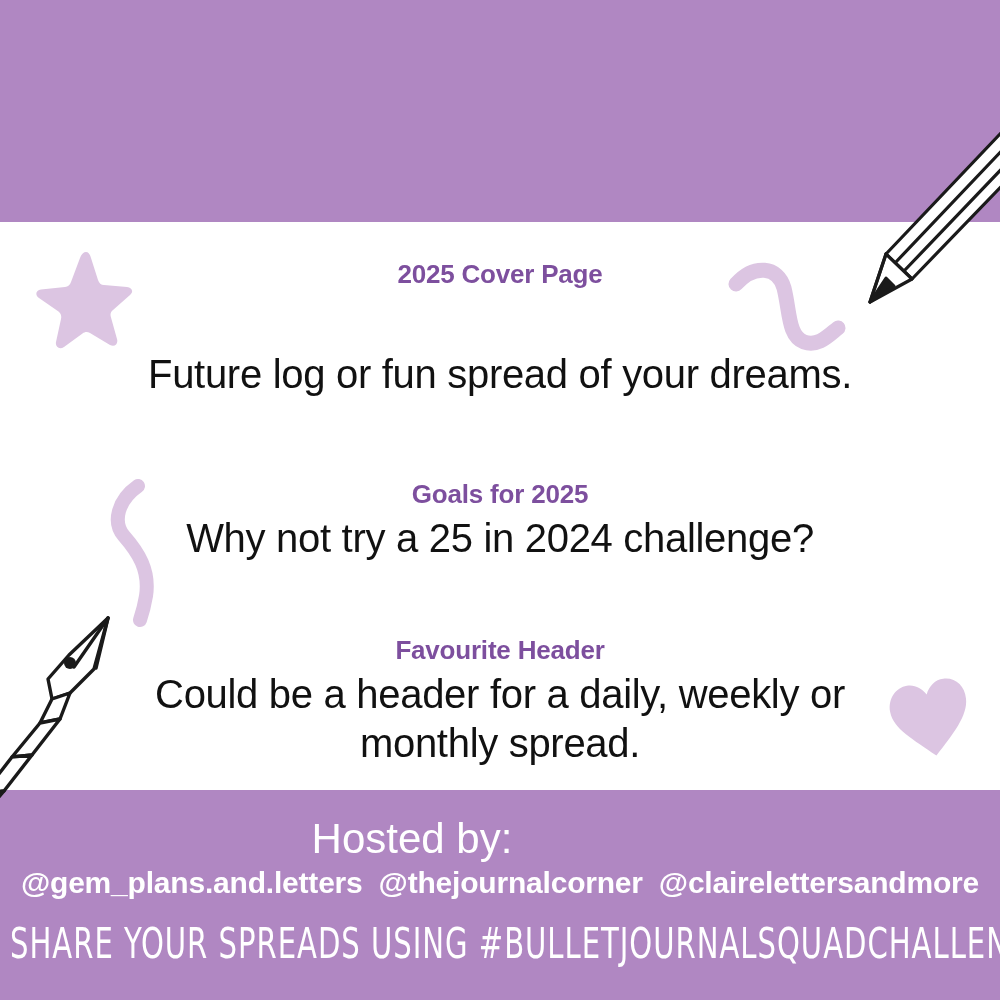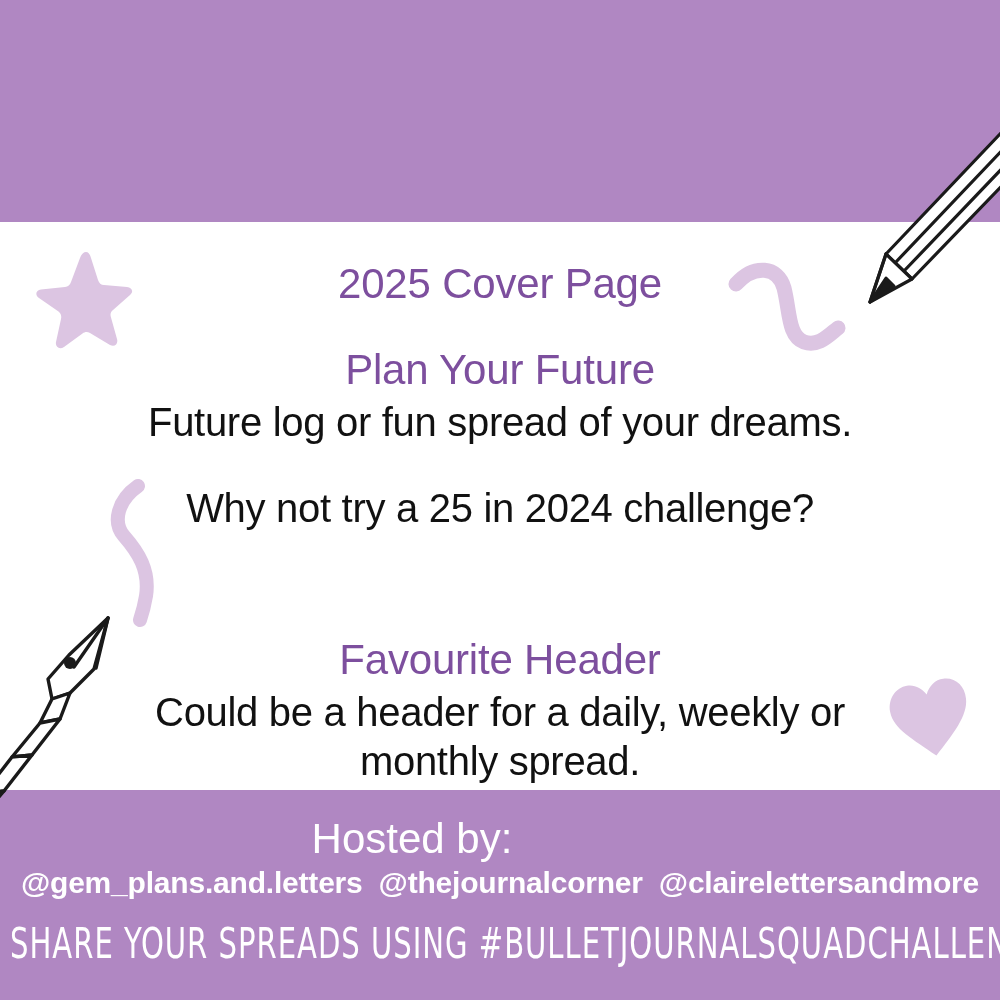--- a/index.html
+++ b/index.html
@@ -82,22 +82,22 @@
     top: 222px;
     width: 1000px;
     height: 568px;
     z-index: 3;
   }
 
   .entry { width: 1000px; text-align: center; position: absolute; left: 0; }
 
   .entry-title {
     color: #7d4f9e;
-    font-size: 42px;
-    font-weight: normal;
+    font-size: 26px;
+    font-weight: bold;
     line-height: 1.15;
     letter-spacing: -0.2px;
   }
 
   .entry-desc {
     color: #111111;
     font-size: 40px;
     font-weight: 400;
     line-height: 1.22;
     letter-spacing: -0.3px;
@@ -200,25 +200,25 @@
     </svg>
   </div>
 
   <div class="content">
 
     <div class="entry" id="entry-0">
       <div class="entry-title">2025 Cover Page</div>
     </div>
 
     <div class="entry" id="entry-1">
-      <div class="entry-title">Plan Your Future</div>
       <div class="entry-desc">Future log or fun spread of your dreams.</div>
     </div>
 
     <div class="entry" id="entry-2">
+      <div class="entry-title">Goals for 2025</div>
       <div class="entry-desc">Why not try a 25 in 2024 challenge?</div>
     </div>
 
     <div class="entry" id="entry-3">
       <div class="entry-title">Favourite Header</div>
       <div class="entry-desc" style="max-width:720px;margin-left:auto;margin-right:auto;">Could be a header for a daily, weekly or monthly spread.</div>
     </div>
 
   </div>
 

